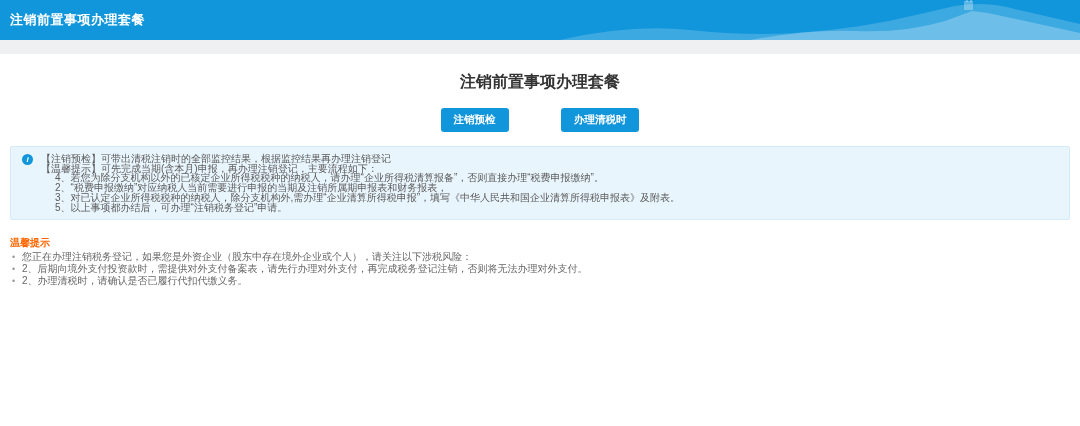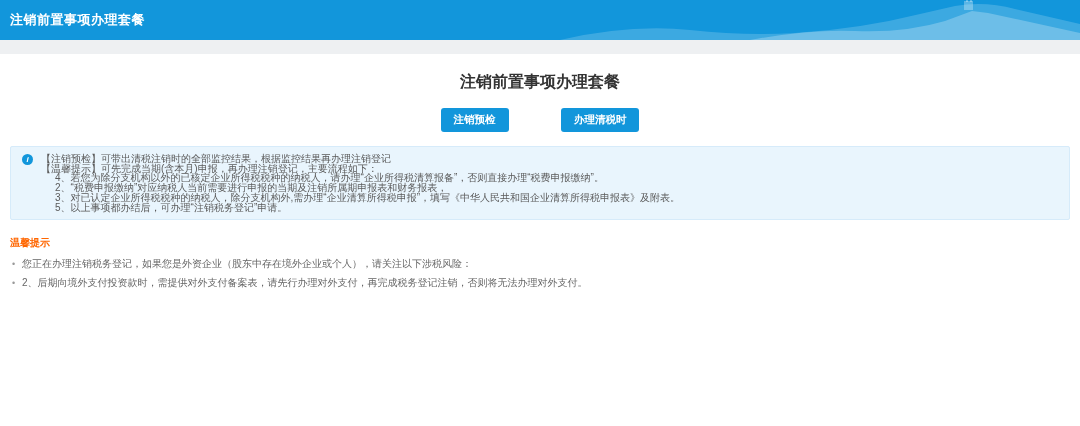--- a/index.html
+++ b/index.html
@@ -101,21 +101,21 @@
 
   
   .tips { margin: 16px 10px 0 10px; }
   .tips-title {
     color: #ff6600;
     font-size: 10px;
     font-weight: bold;
   }
   .tip-item {
     position: relative;
-    margin-top: 9px;
+    margin-top: 2px;
     padding-left: 12px;
     font-size: 10px;
     line-height: 10px;
     color: #666666;
     white-space: nowrap;
   }
   .tip-item::before {
     content: "•";
     position: absolute;
     left: 2px; top: 0;
@@ -155,16 +155,17 @@
       <div class="info-line indent">4、若您为除分支机构以外的已核定企业所得税税种的纳税人，请办理“企业所得税清算报备”，否则直接办理“税费申报缴纳”。</div>
       <div class="info-line indent">2、“税费申报缴纳”对应纳税人当前需要进行申报的当期及注销所属期申报表和财务报表，</div>
       <div class="info-line indent">3、对已认定企业所得税税种的纳税人，除分支机构外,需办理“企业清算所得税申报”，填写《中华人民共和国企业清算所得税申报表》及附表。</div>
       <div class="info-line indent">5、以上事项都办结后，可办理“注销税务登记”申请。</div>
     </div>
 
     <div class="tips">
       <div class="tips-title">温馨提示</div>
       <div class="tip-item">您正在办理注销税务登记，如果您是外资企业（股东中存在境外企业或个人），请关注以下涉税风险：</div>
       <div class="tip-item">2、后期向境外支付投资款时，需提供对外支付备案表，请先行办理对外支付，再完成税务登记注销，否则将无法办理对外支付。</div>
+      <div class="tip-item">2、办理清税时，请确认是否已履行代扣代缴义务。</div>
     </div>
 
   </main>
 </div>
 
 </body></html>

